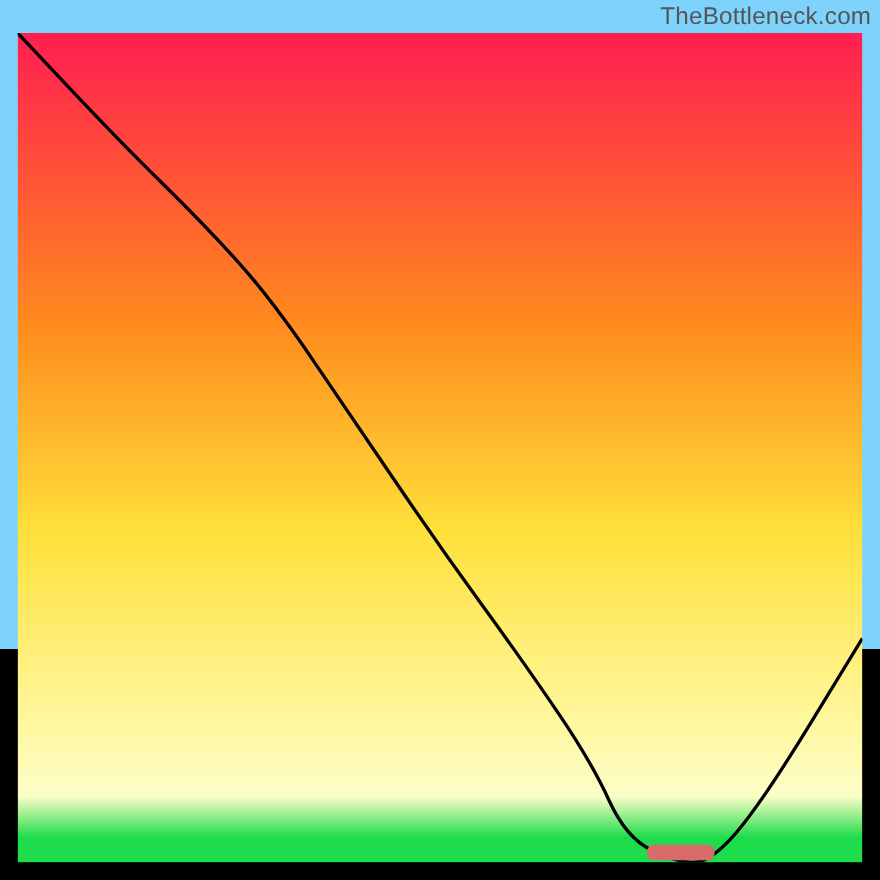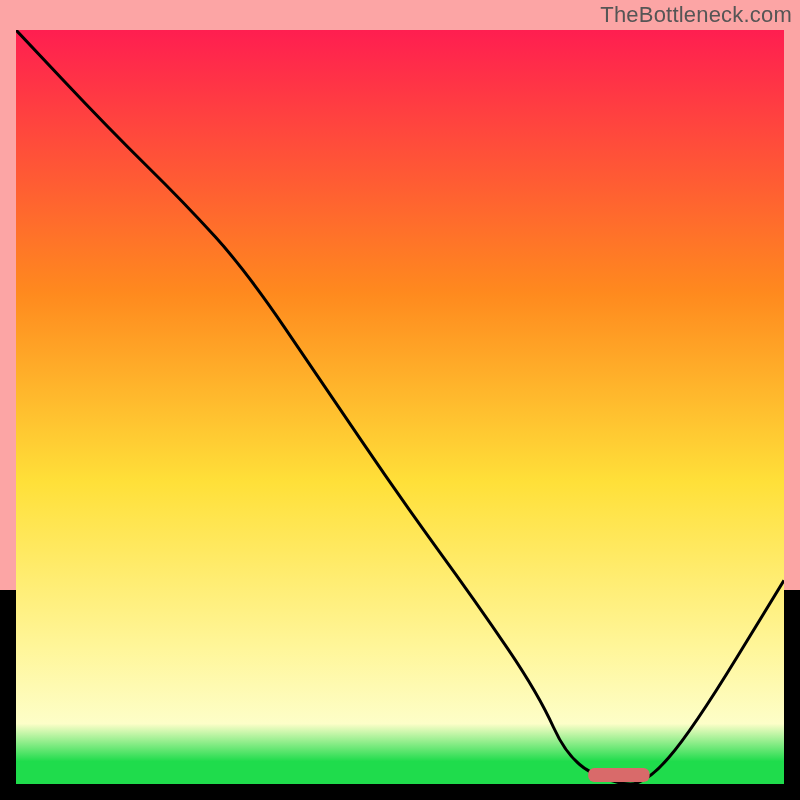--- a/index.html
+++ b/index.html
@@ -7,21 +7,21 @@
     padding: 0;
     width: 800px;
     height: 800px;
     background: #000;
     font-family: Arial, Helvetica, sans-serif;
   }
   .frame {
     position: relative;
     width: 800px;
     height: 590px;
-    background: #fca5a5;
+    background: #7dd3fc;
   }
   .watermark {
     position: absolute;
     top: 2px;
     right: 8px;
     color: #555;
     font-size: 22px;
     font-weight: 500;
     letter-spacing: 0.2px;
     z-index: 4;

